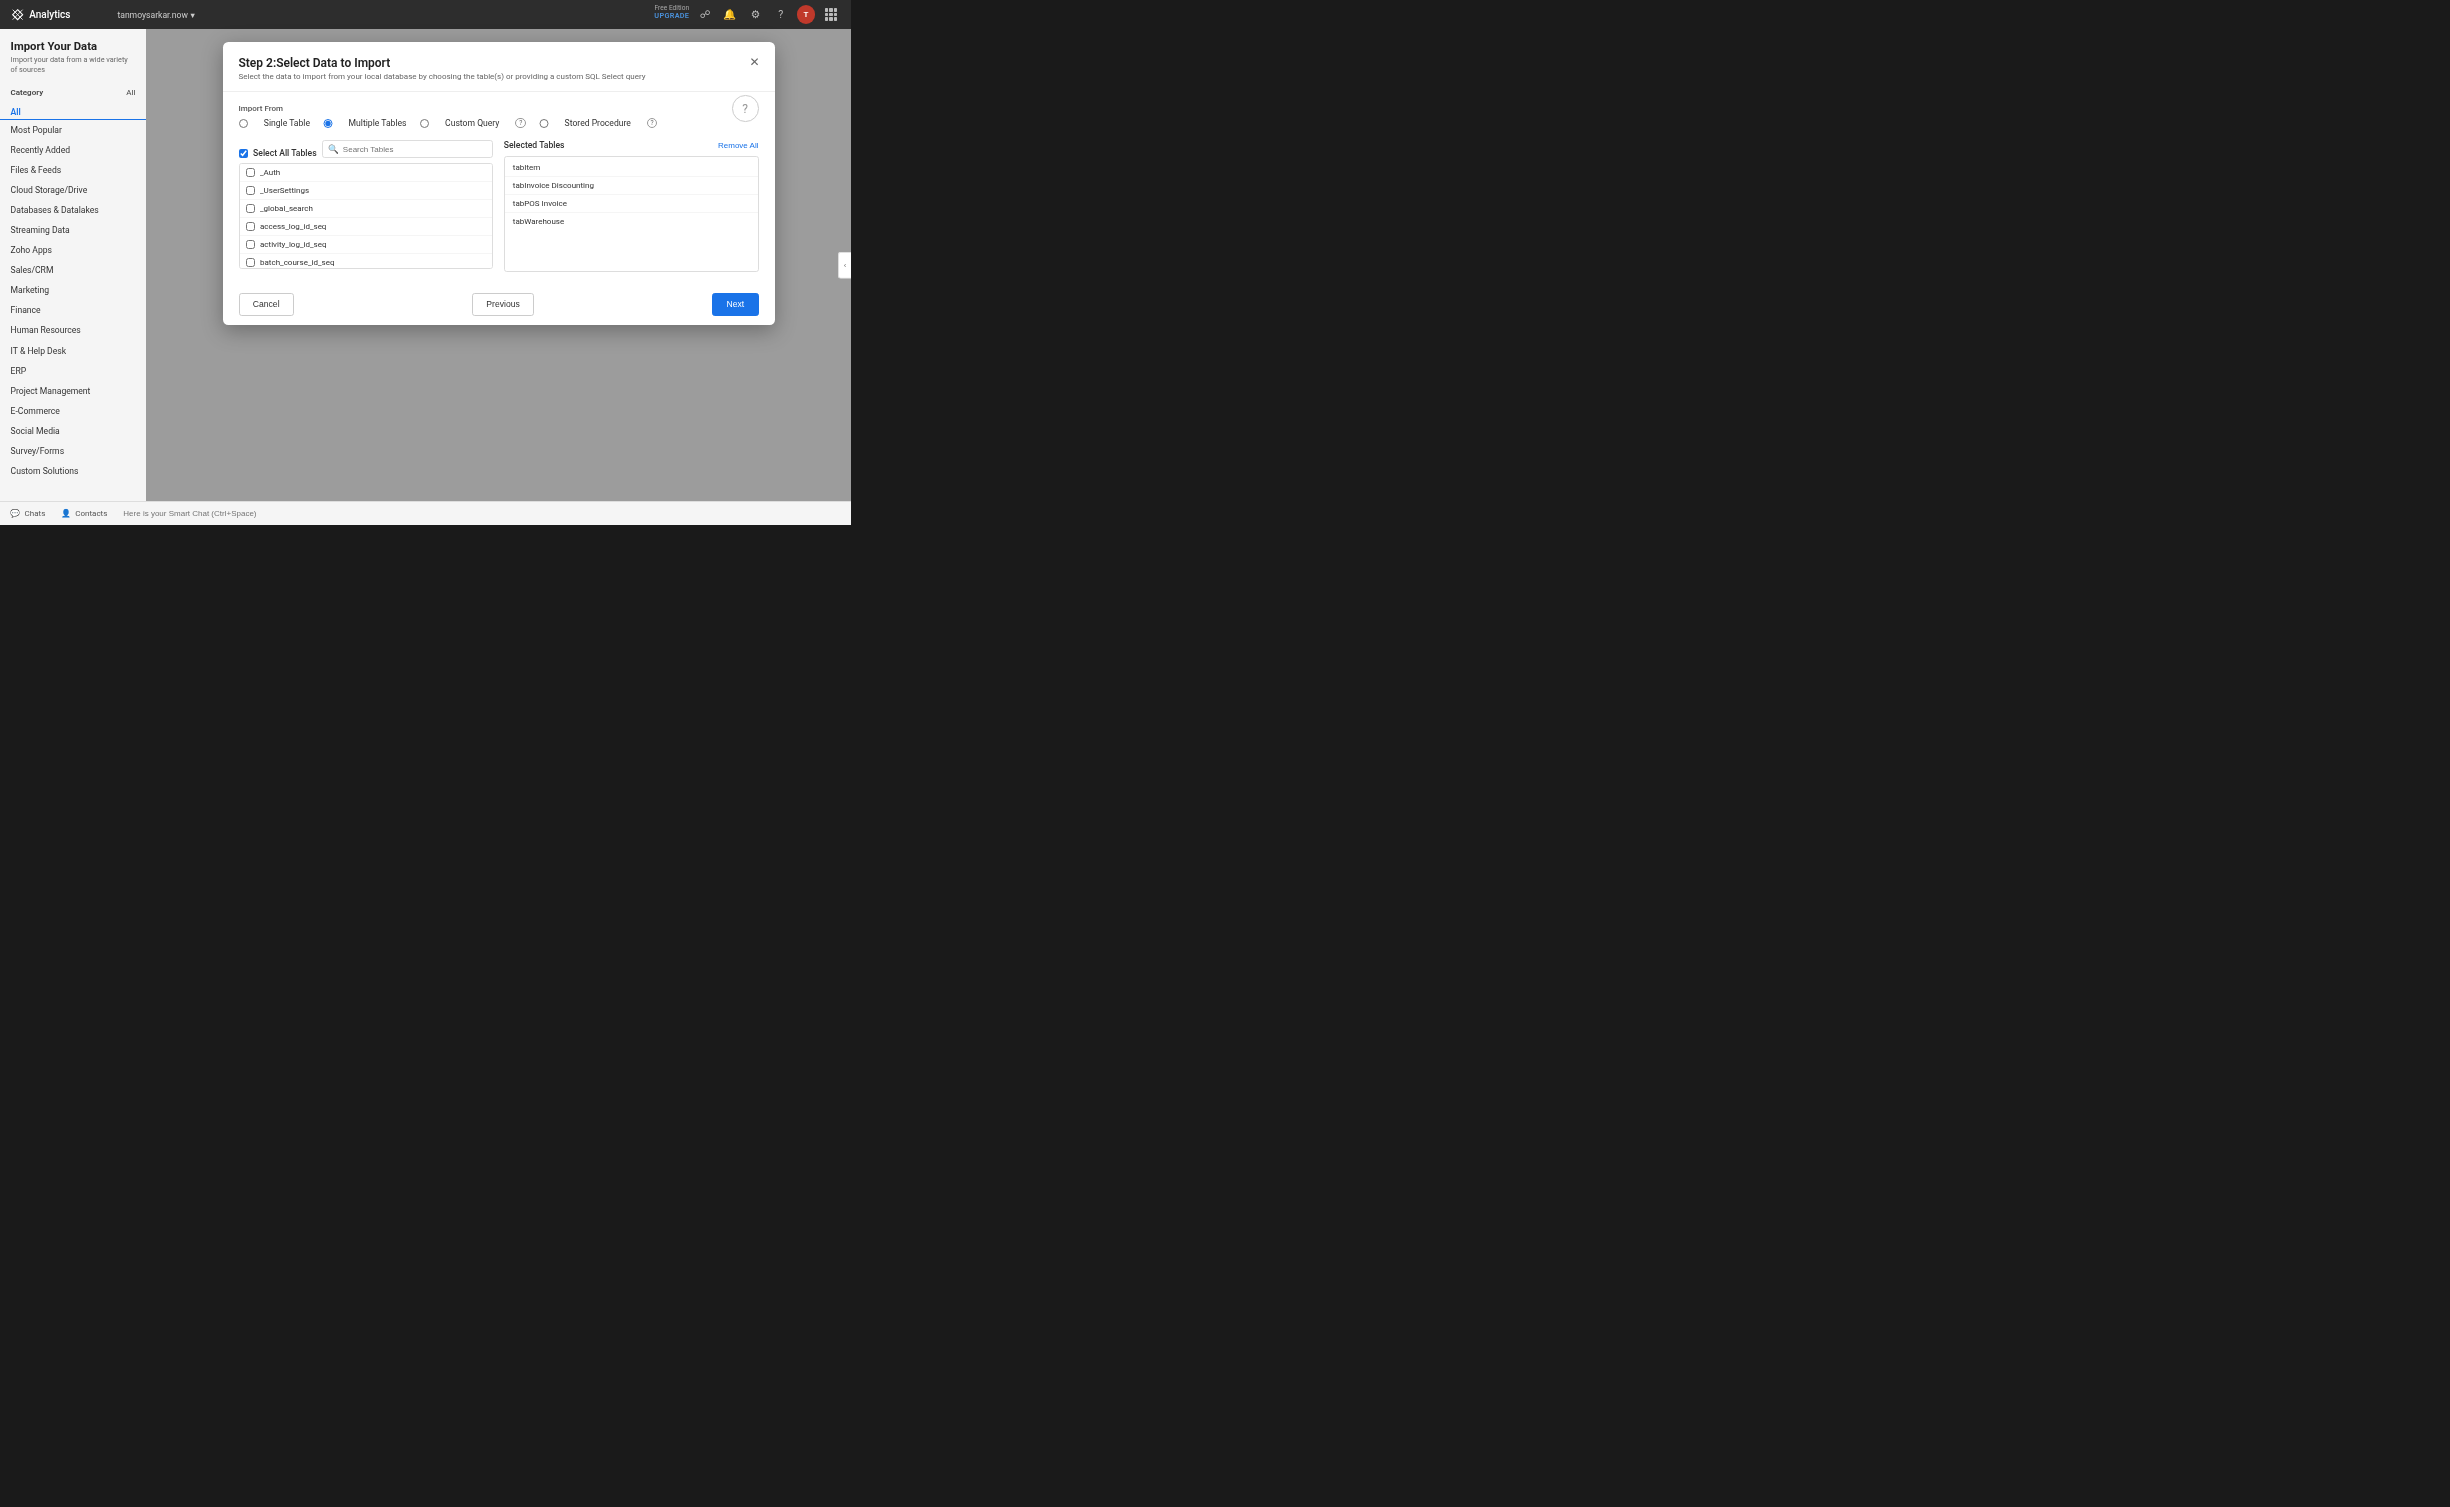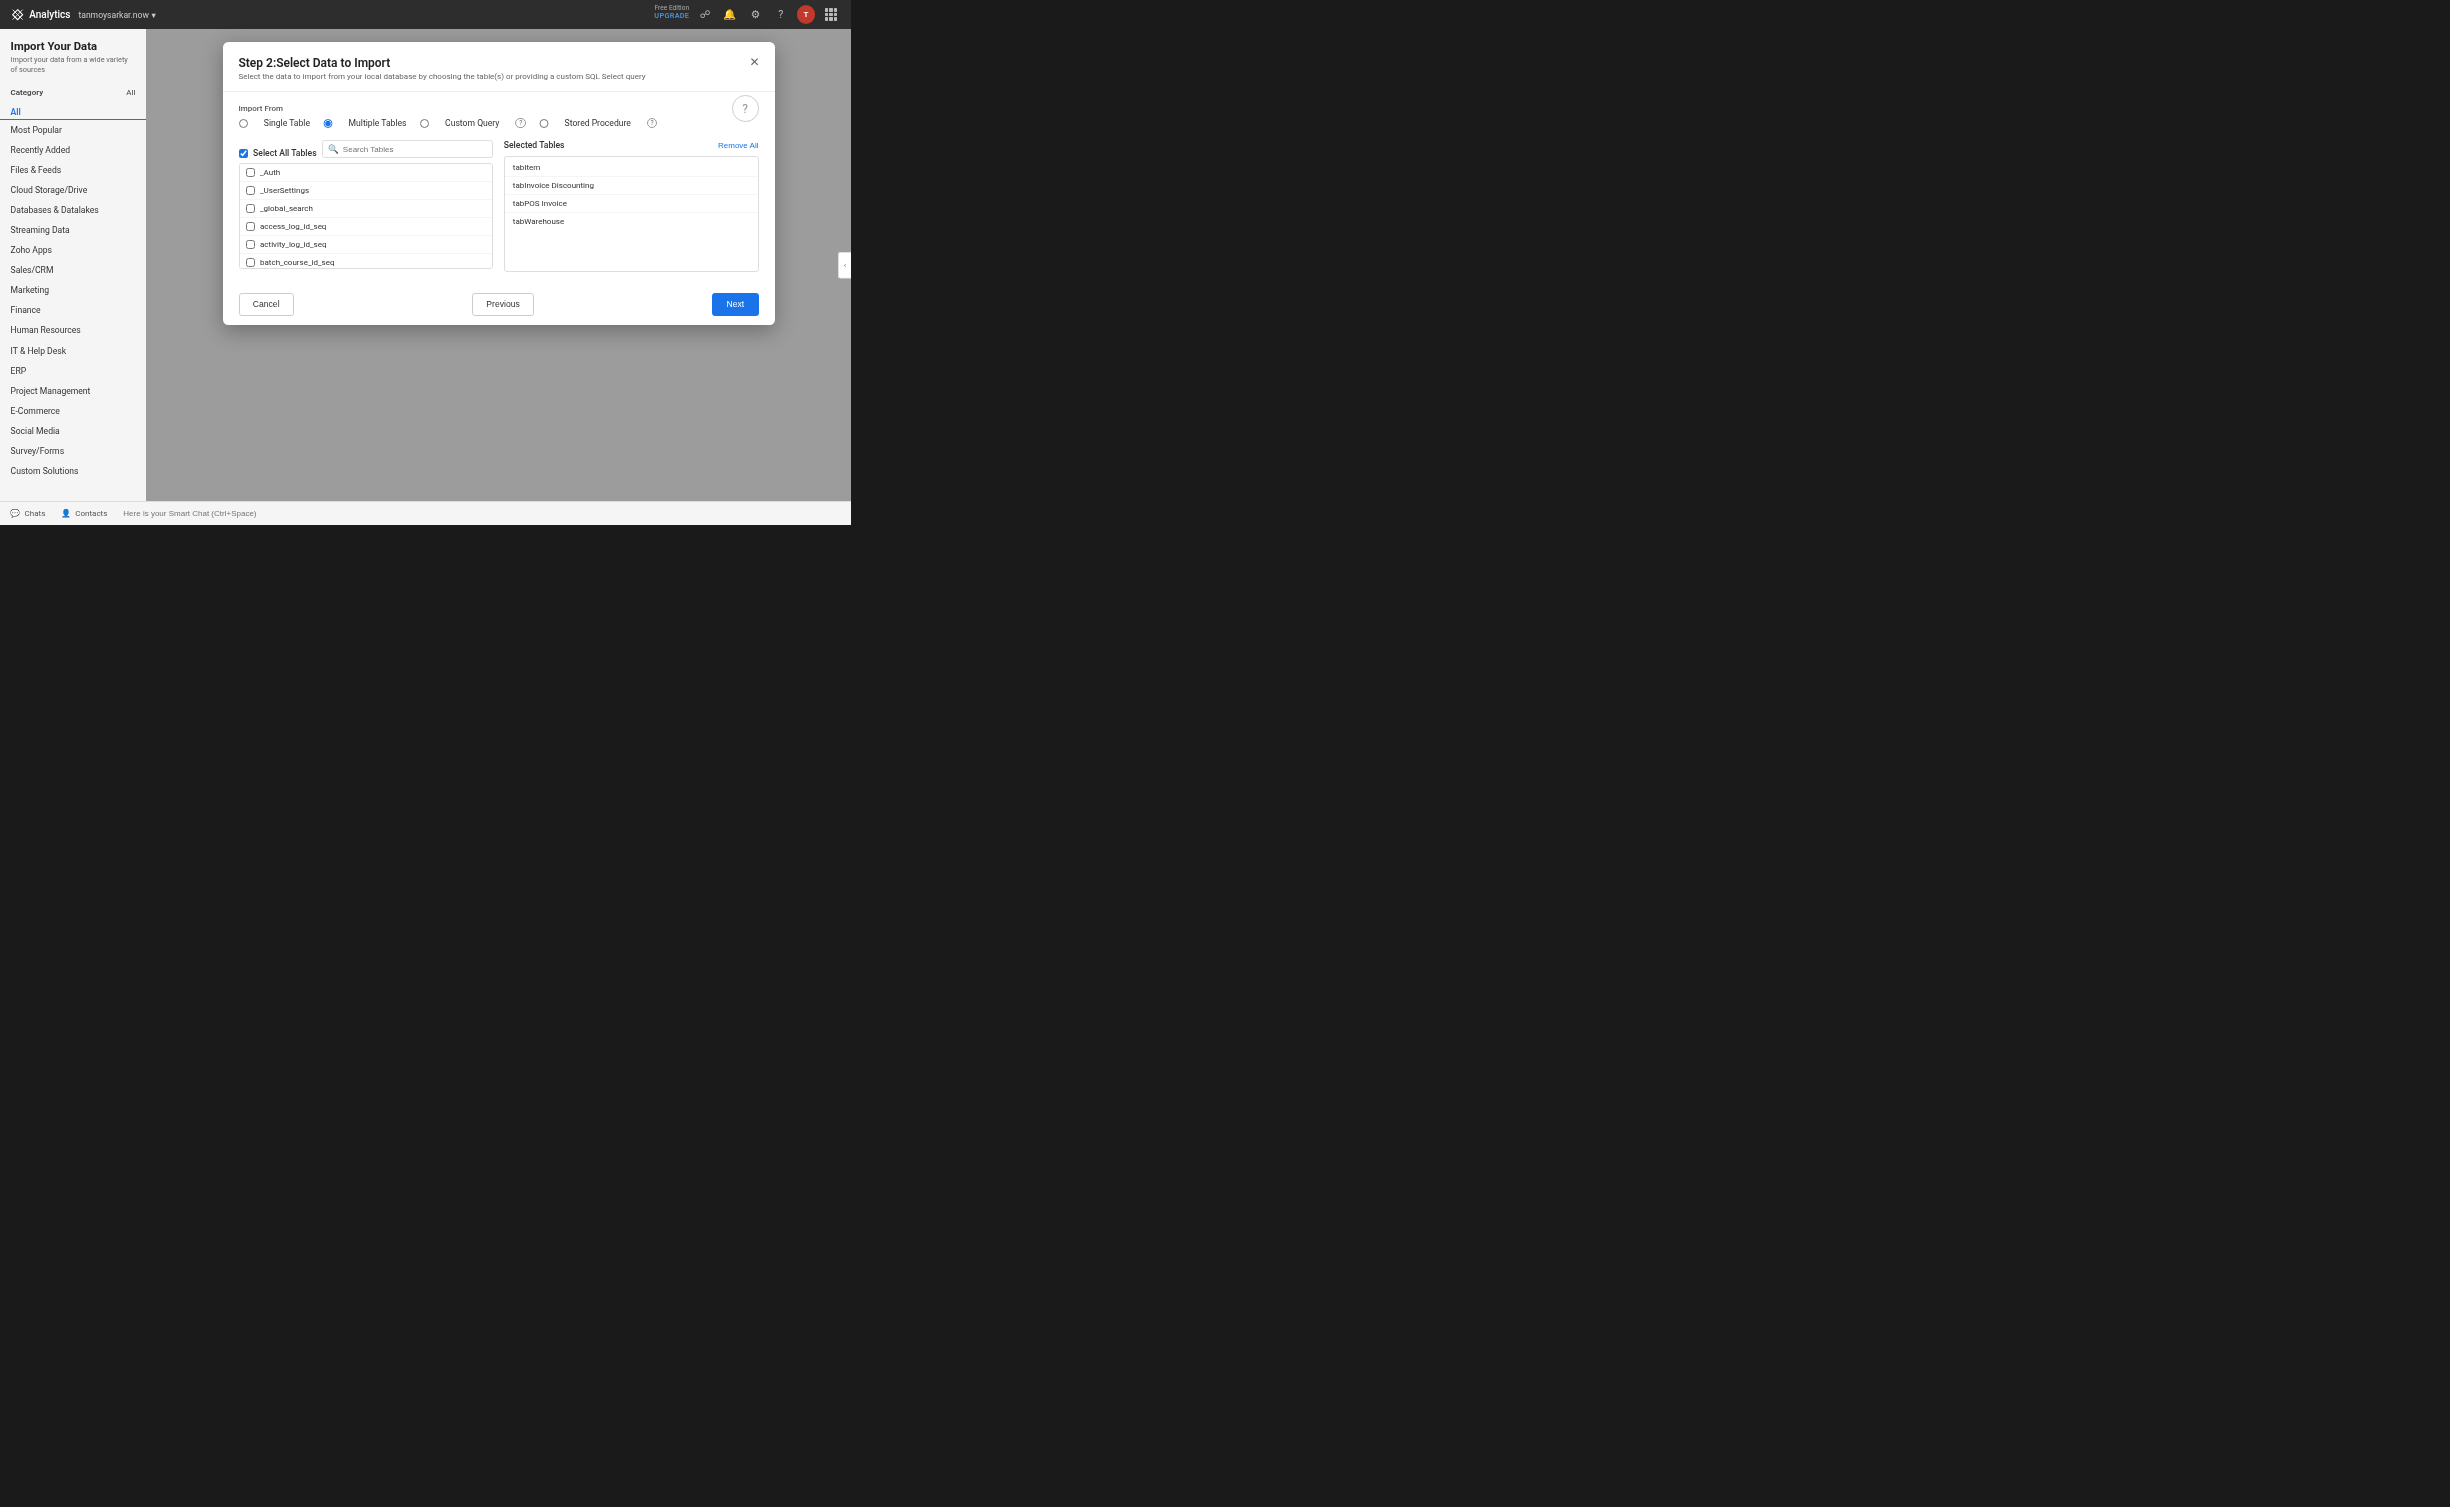--- a/index.html
+++ b/index.html
@@ -29,20 +29,21 @@
       font-size: 10px;
       font-weight: 500;
     }
     .topbar-logo svg { width: 13.3px; height: 13.3px; }
     .topbar-workspace {
       color: #ccc;
       font-size: 8.6px;
       display: flex;
       align-items: center;
       gap: 2.7px;
+      margin-left: 39px;
     }
     .topbar-right {
       margin-left: auto;
       display: flex;
       gap: 6.6px;
     }
     .free-edition-badge {
       display: flex;
       flex-direction: column;
       align-items: center;

